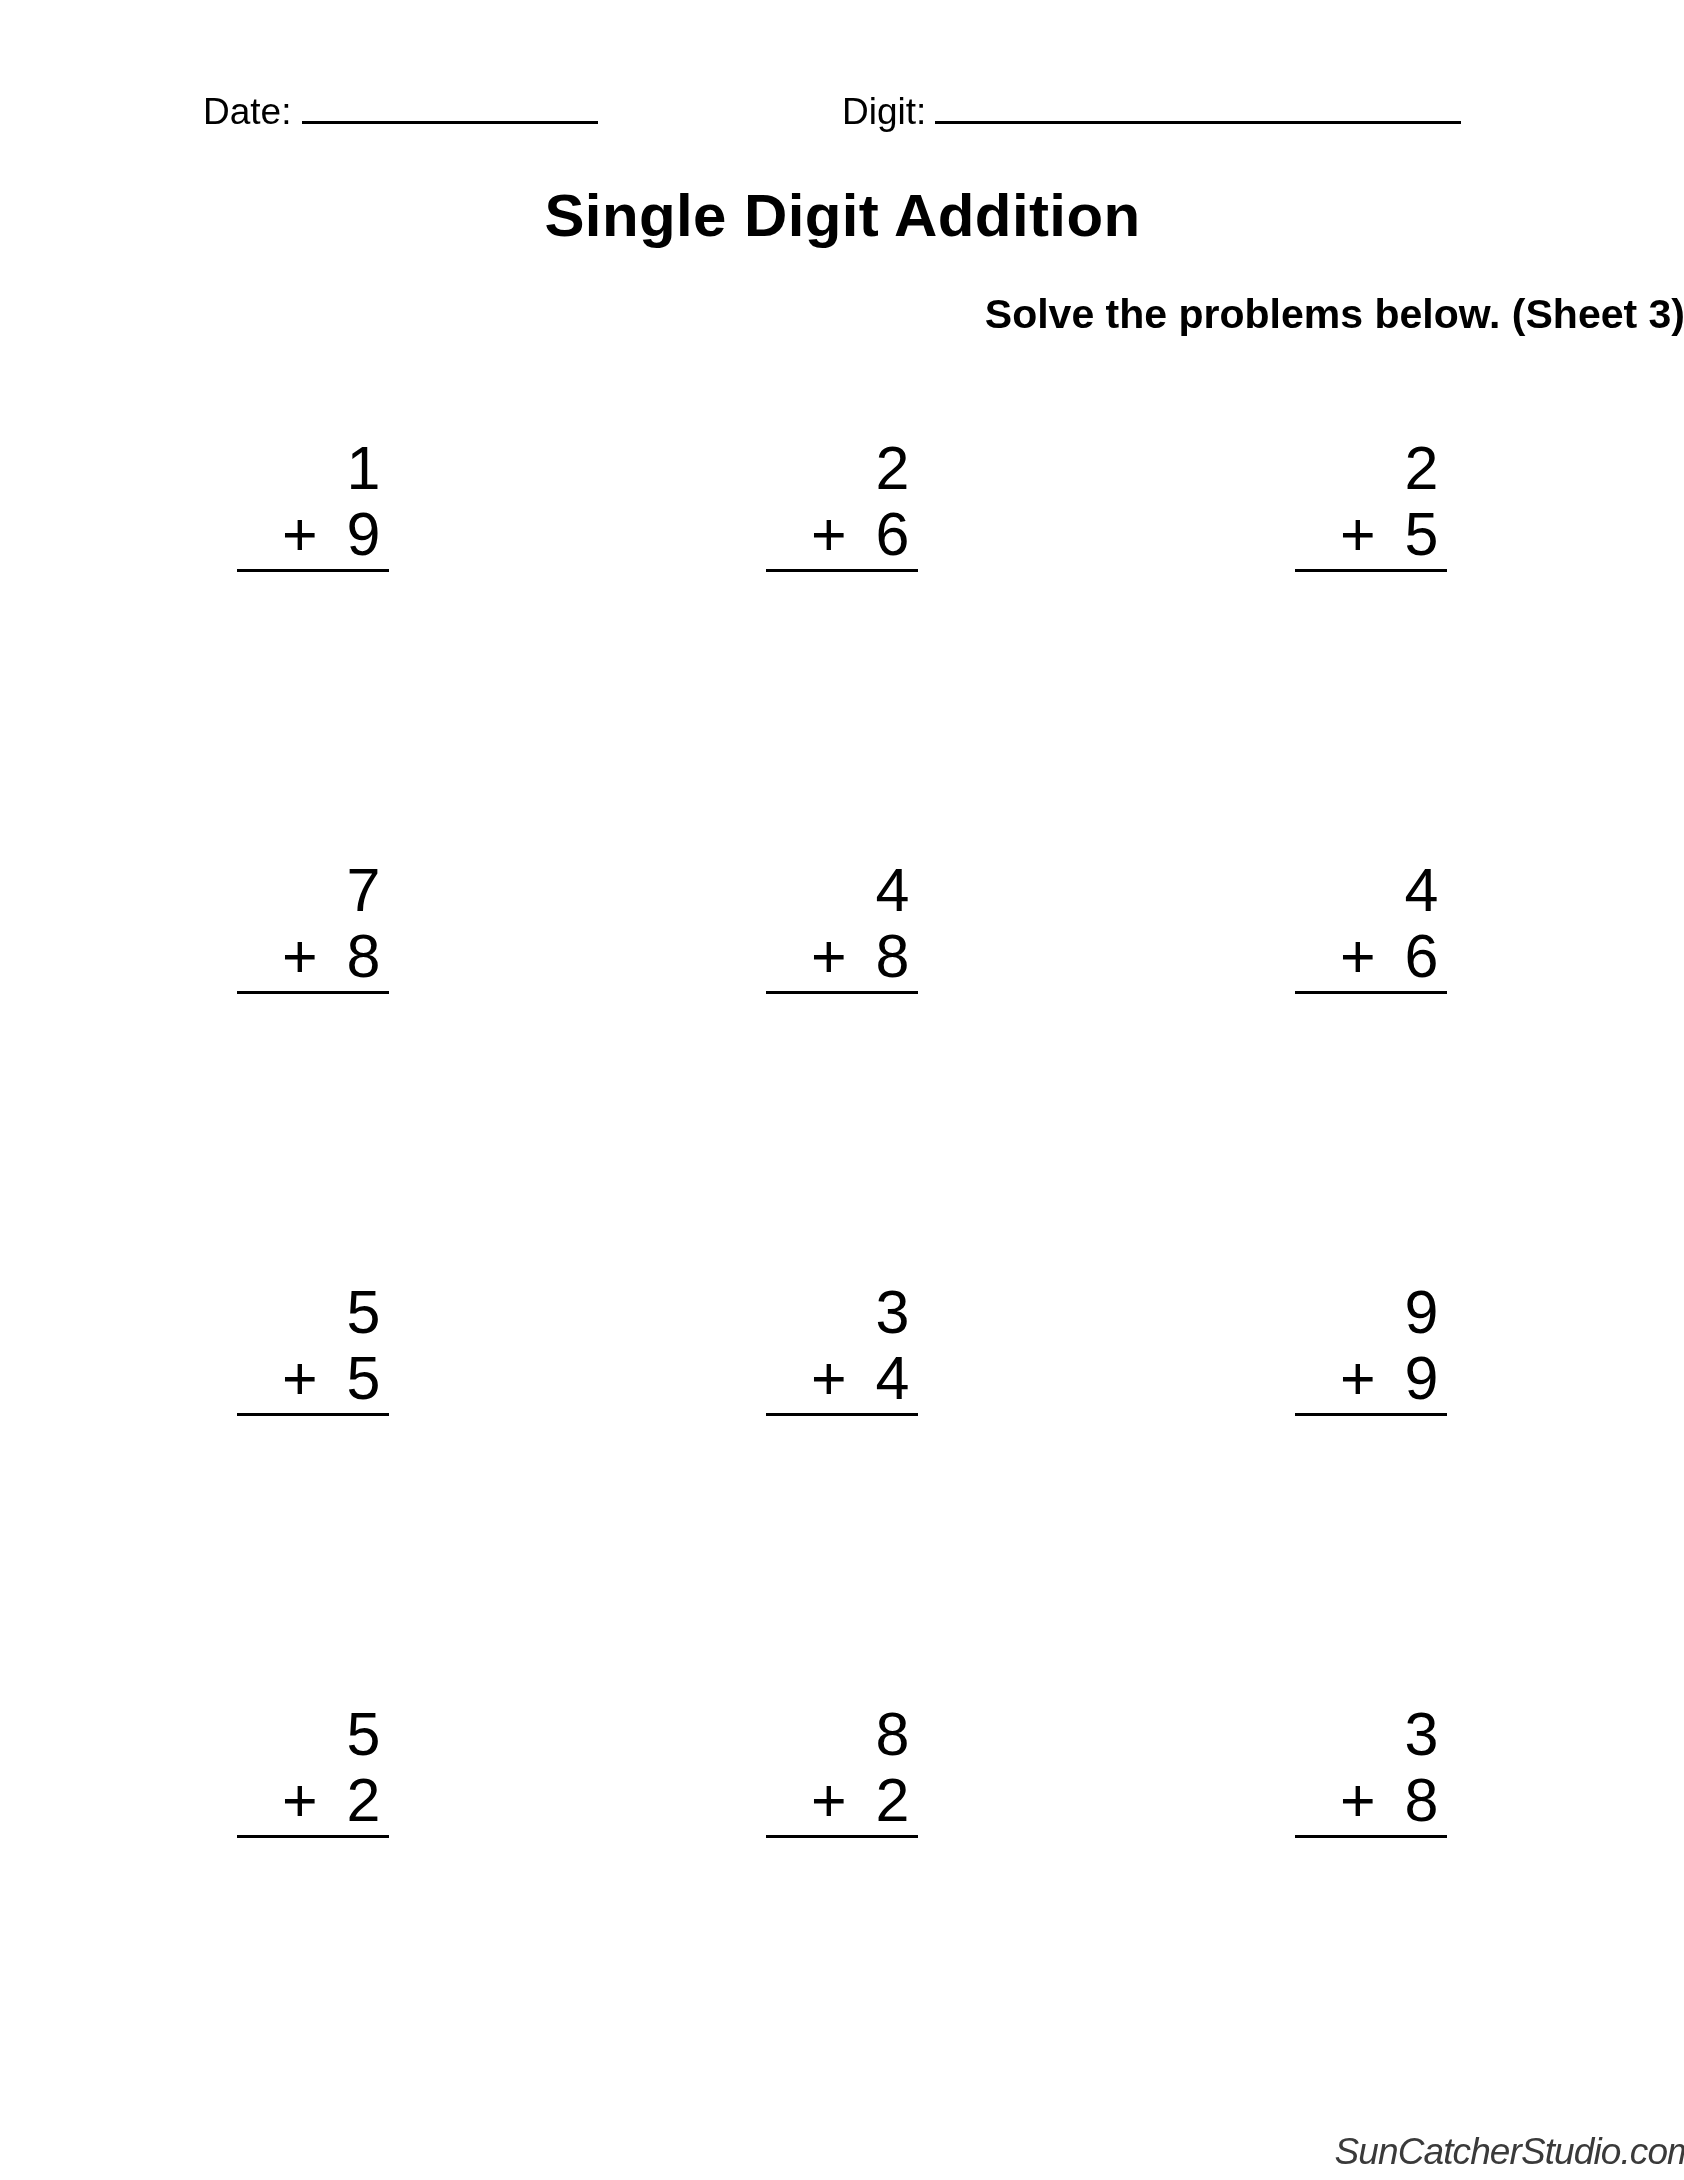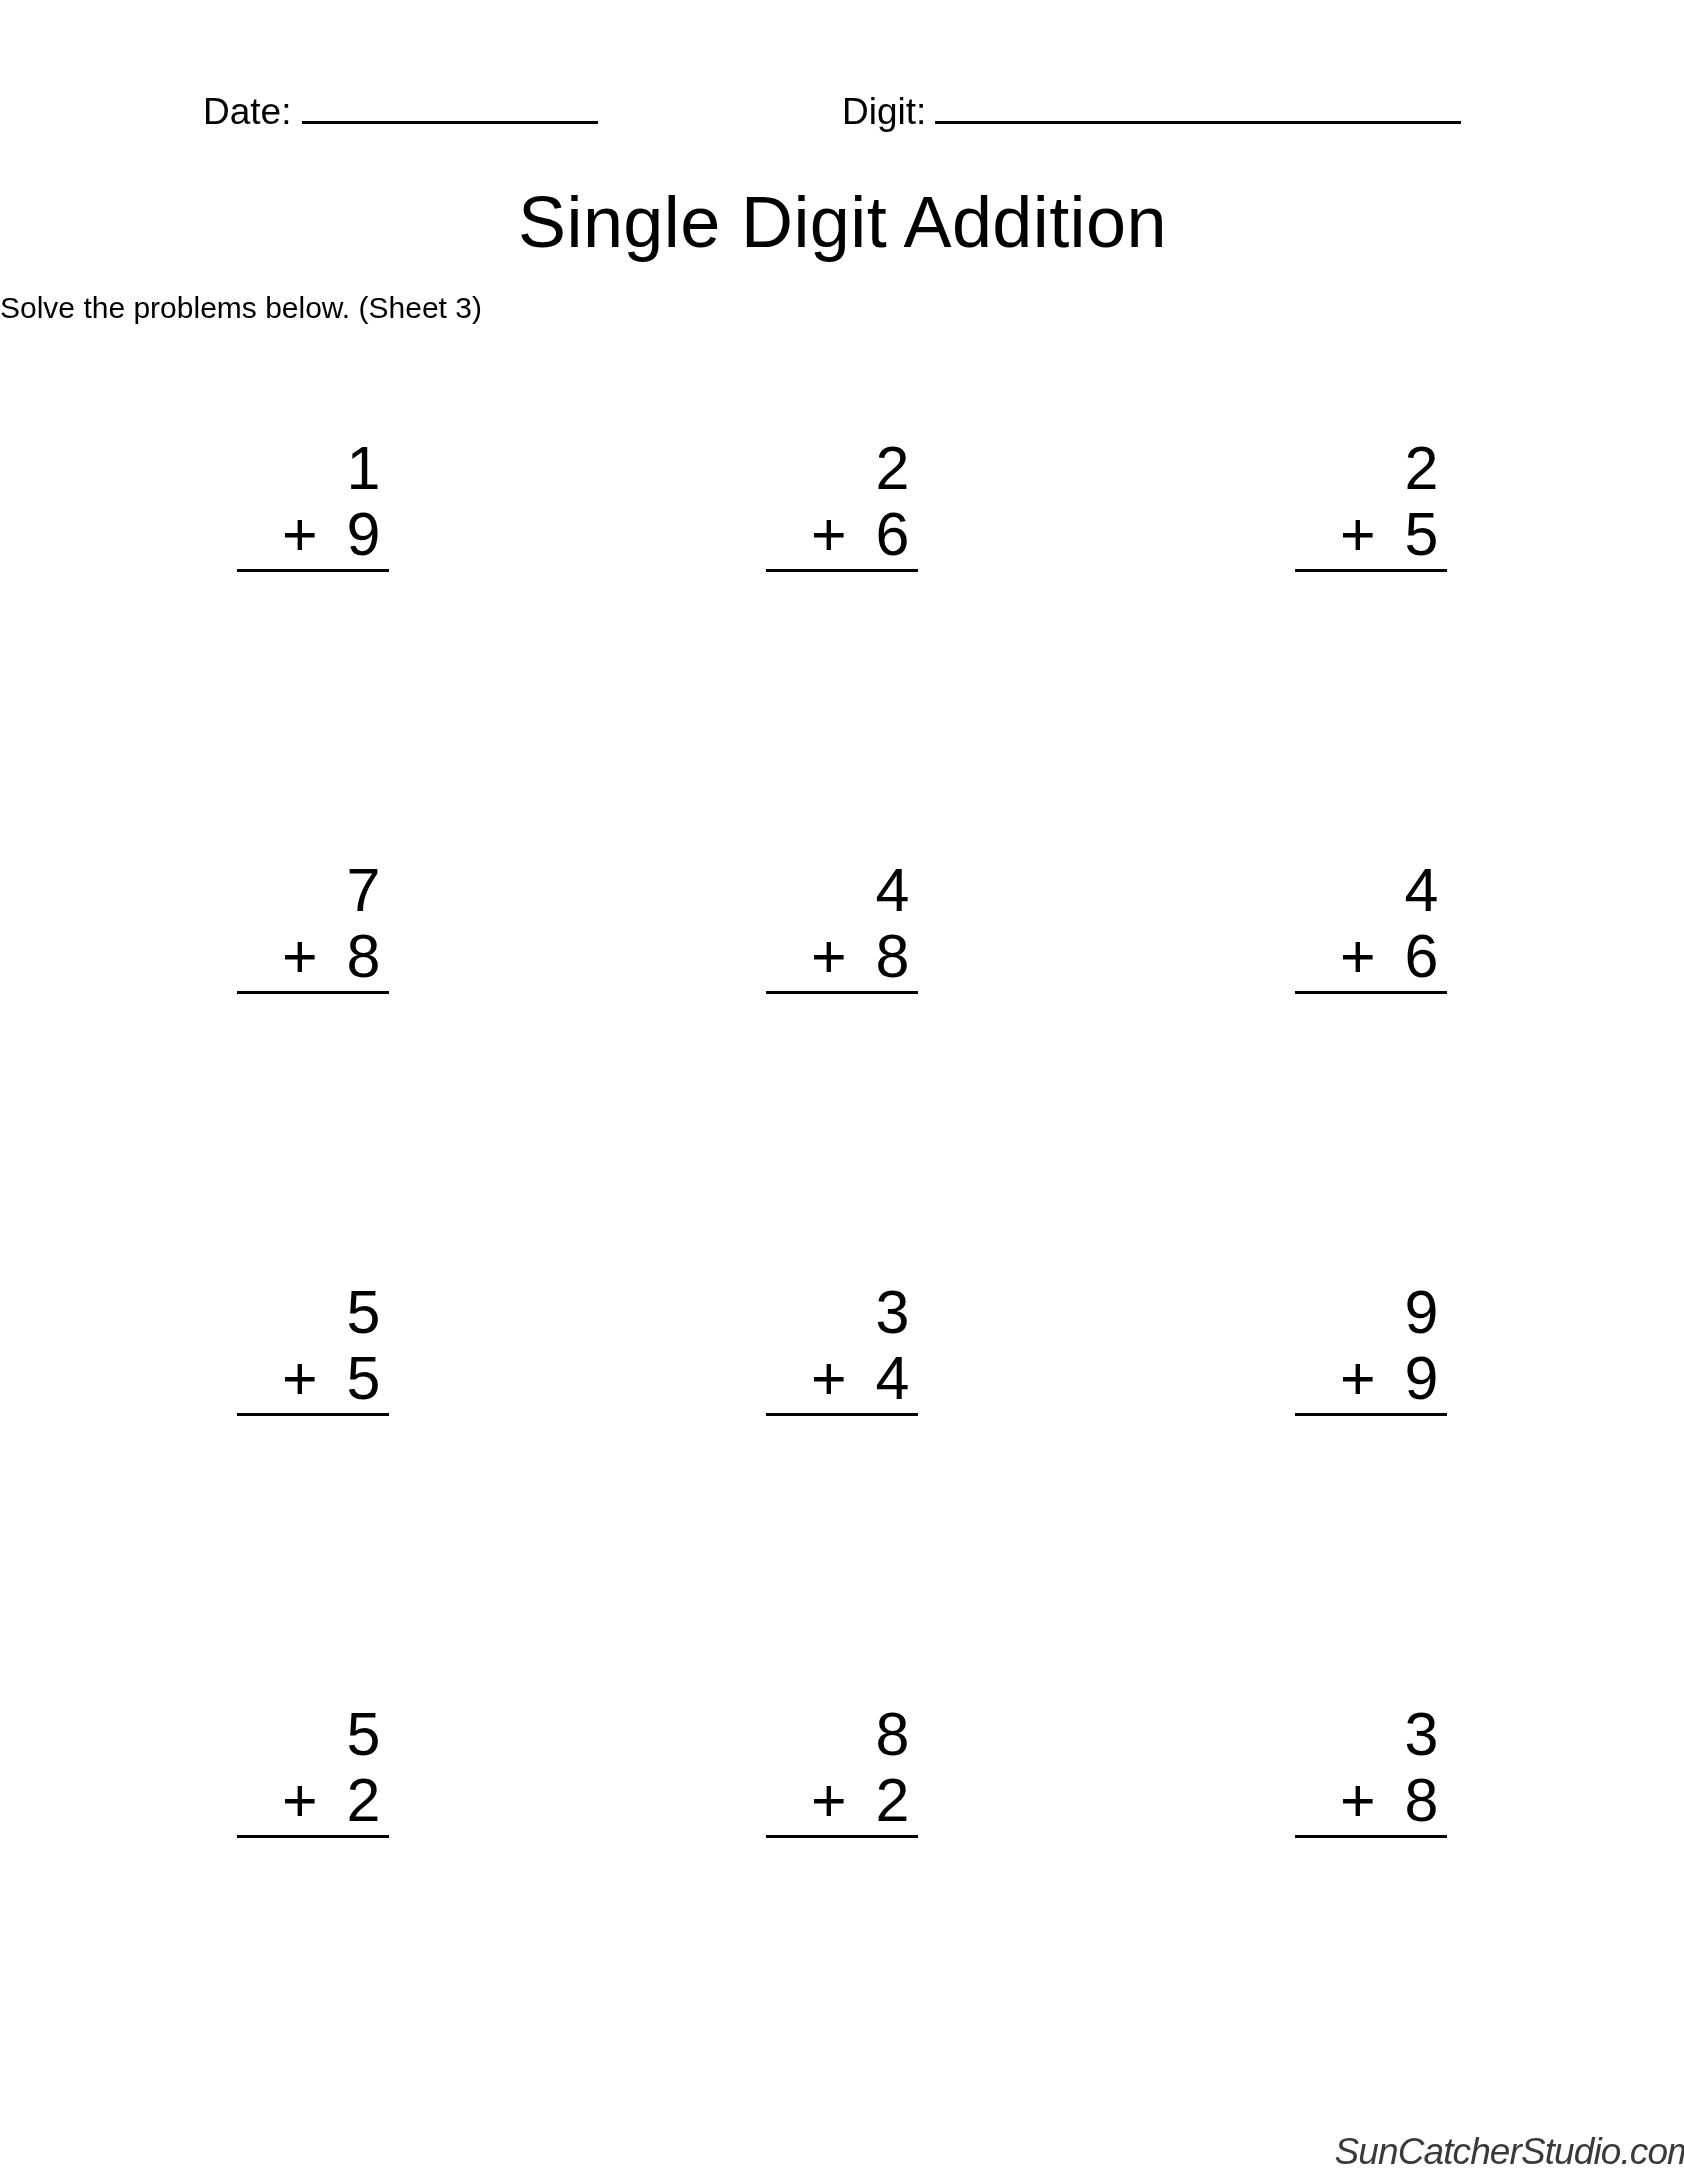--- a/index.html
+++ b/index.html
@@ -29,33 +29,34 @@
   #date-line { width: 296px; margin-left: 10.2px; }
   #name-line { width: 526px; margin-left: 8.5px; }
 
   
   .title {
     position: absolute;
     top: 181px;
     left: 0;
     width: 100%;
     text-align: center;
-    font-size: 72px;
-    font-weight: normal;
+    font-size: 60px;
+    font-weight: bold;
     letter-spacing: 0.4px;
     white-space: nowrap;
   }
   .subtitle {
     position: absolute;
     top: 291px;
     left: 0;
     width: 100%;
-    text-align: left;
-    font-size: 30px;
+    text-align: right;
+    font-size: 41px;
     white-space: nowrap;
+    font-weight: bold;
   }
 
   
   .problems-grid {
     position: absolute;
     top: 435px;
     left: 237px;
     display: grid;
     grid-template-columns: repeat(3, 152px);
     column-gap: 377px;

